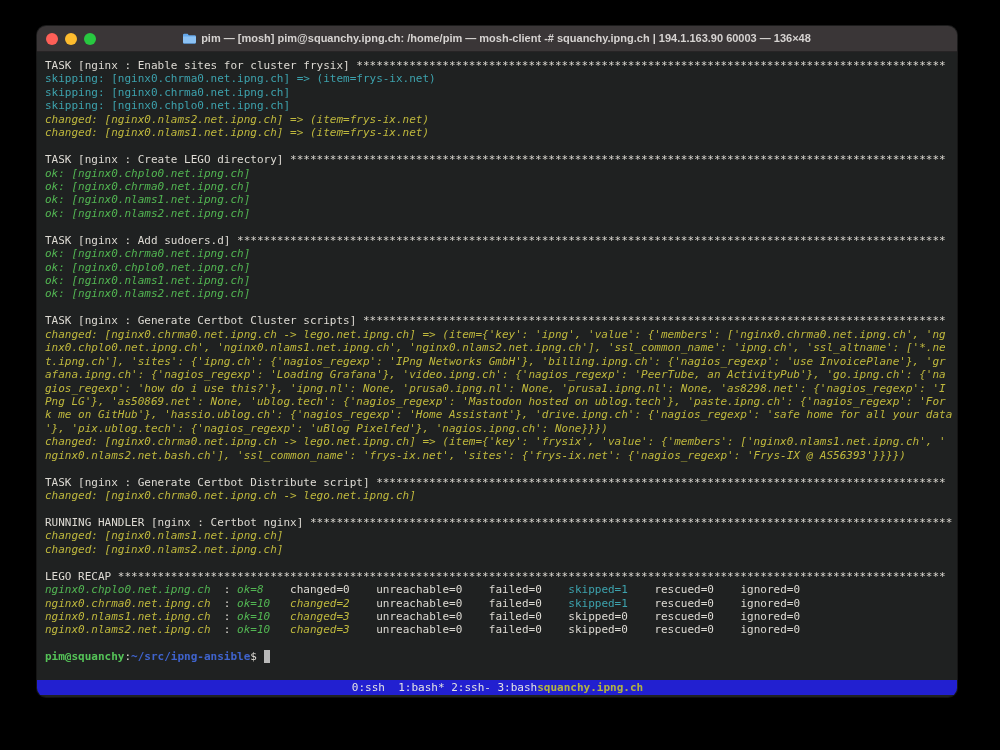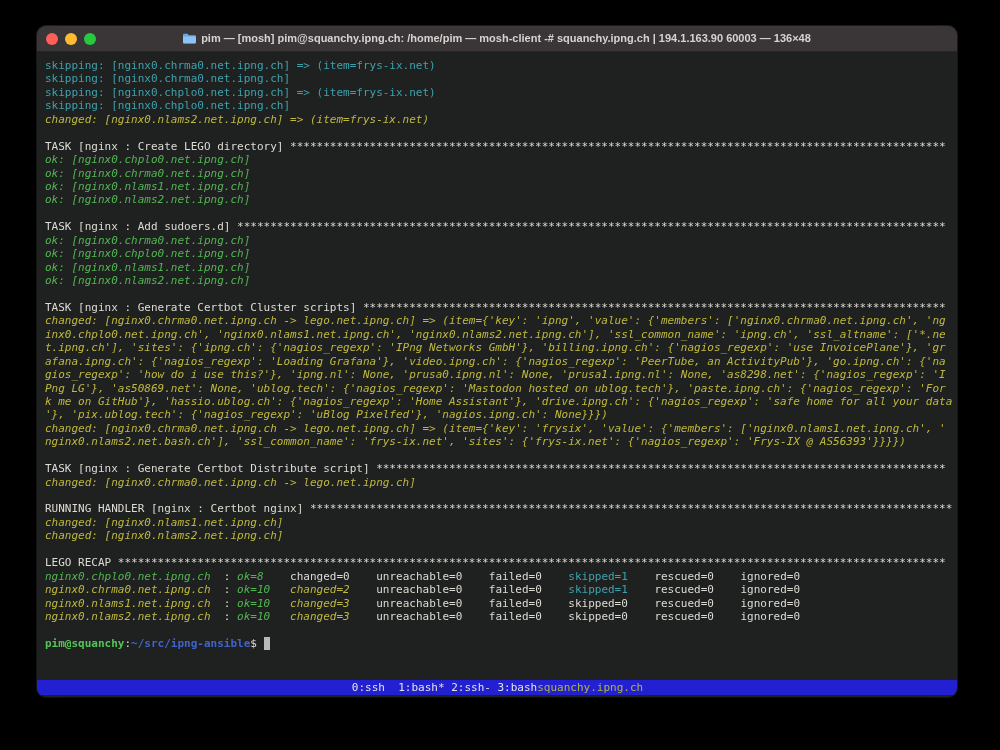--- a/index.html
+++ b/index.html
@@ -44,21 +44,21 @@
   .c-blu{color:var(--blue);font-weight:bold;}
   .c-pg{color:var(--prompt_green);font-weight:bold;}
   .cursorblock{background:var(--cursor);color:var(--cursor);}
   .statusbar{
     flex:0 0 15px;margin-bottom:2px;background:var(--statusbar_bg);
     display:flex;justify-content:center;align-items:center;
     font:11px/15px "DejaVu Sans Mono",monospace;padding:0 7px 0 8px;
     white-space:pre;
   }
   .statusbar .left{color:var(--status_text);}
-  .statusbar .right{color:var(--status_hostname);}
+  .statusbar .right{color:var(--status_hostname);font-weight:bold;}
 </style>
 </head>
 <body>
 
 <div class="desktop">
   <div class="window">
     <div class="titlebar">
       <div class="lights">
         <div class="light red"></div>
         <div class="light yellow"></div>
@@ -68,25 +68,26 @@
         <span class="foldericon">
           <svg width="13" height="11" viewBox="0 0 13 11">
             <path d="M0 2 a1.2 1.2 0 0 1 1.2-1.2 h3.4 l1.2 1.4 h5.9 a1.2 1.2 0 0 1 1.2 1.2 v6.2 a1.2 1.2 0 0 1 -1.2 1.2 h-10.5 a1.2 1.2 0 0 1 -1.2-1.2 z" fill="#64a8ec"></path>
             <path d="M0 3.4 h13 v5.4 a1.2 1.2 0 0 1 -1.2 1.2 h-10.6 a1.2 1.2 0 0 1 -1.2-1.2 z" fill="#8cc2f4"></path>
           </svg>
         </span><span>pim — [mosh] pim@squanchy.ipng.ch: /home/pim — mosh-client -# squanchy.ipng.ch | 194.1.163.90 60003 — 136×48</span>
       </div>
     </div>
 
     <div class="term" id="term">
+        <div class="term-line"><span class="c-def">TASK [nginx : Enable sites for cluster frysix] *****************************************************************************************</span></div>
         <div class="term-line"><span class="c-cyan">skipping: [nginx0.chrma0.net.ipng.ch] =&gt; (item=frys-ix.net)</span></div>
         <div class="term-line"><span class="c-cyan">skipping: [nginx0.chrma0.net.ipng.ch]</span></div>
-        <div class="term-line"><span class="c-cyan">skipping: [nginx0.chplo0.net.ipng.ch] =&gt; (item=frys-ix.net)</span></div>
         <div class="term-line"><span class="c-cyan">skipping: [nginx0.chplo0.net.ipng.ch]</span></div>
         <div class="term-line"><span class="c-yel">changed: [nginx0.nlams2.net.ipng.ch] =&gt; (item=frys-ix.net)</span></div>
+        <div class="term-line"><span class="c-yel">changed: [nginx0.nlams1.net.ipng.ch] =&gt; (item=frys-ix.net)</span></div>
         <div class="term-line"> </div>
         <div class="term-line"><span class="c-def">TASK [nginx : Create LEGO directory] ***************************************************************************************************</span></div>
         <div class="term-line"><span class="c-grn">ok: [nginx0.chplo0.net.ipng.ch]</span></div>
         <div class="term-line"><span class="c-grn">ok: [nginx0.chrma0.net.ipng.ch]</span></div>
         <div class="term-line"><span class="c-grn">ok: [nginx0.nlams1.net.ipng.ch]</span></div>
         <div class="term-line"><span class="c-grn">ok: [nginx0.nlams2.net.ipng.ch]</span></div>
         <div class="term-line"> </div>
         <div class="term-line"><span class="c-def">TASK [nginx : Add sudoers.d] ***********************************************************************************************************</span></div>
         <div class="term-line"><span class="c-grn">ok: [nginx0.chrma0.net.ipng.ch]</span></div>
         <div class="term-line"><span class="c-grn">ok: [nginx0.chplo0.net.ipng.ch]</span></div>

